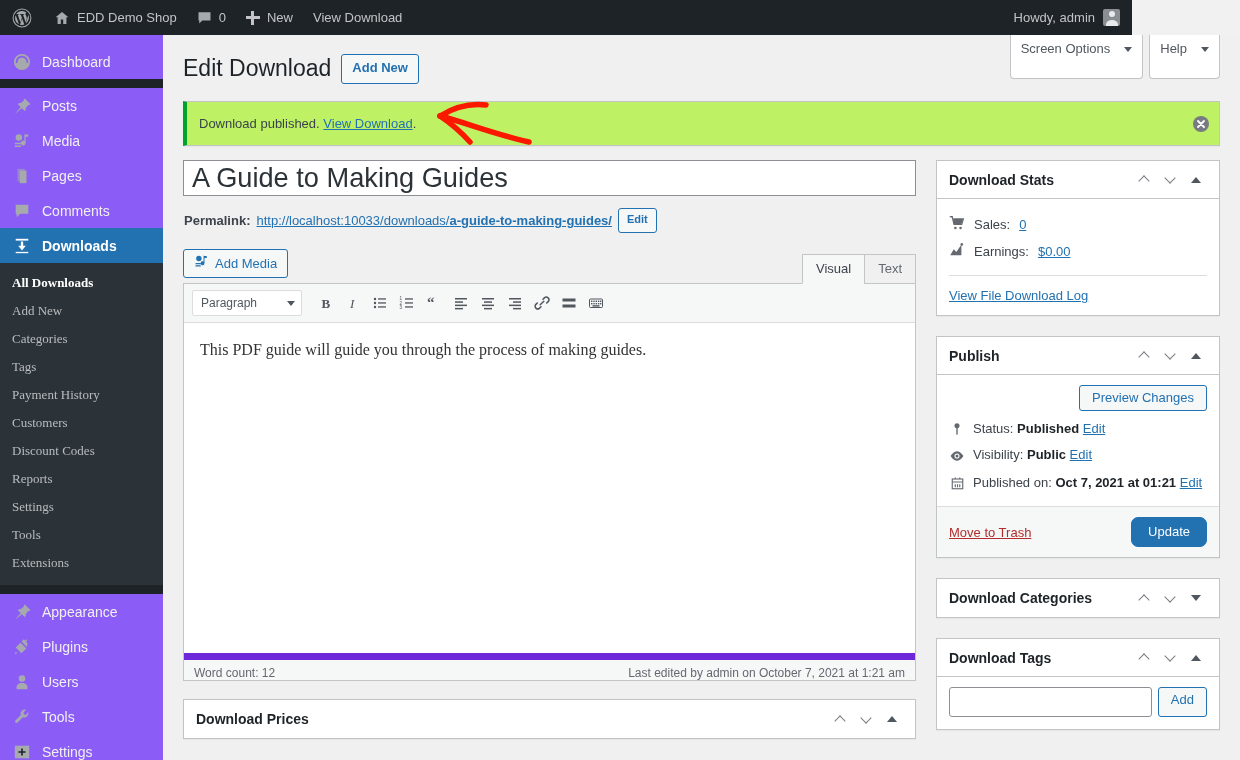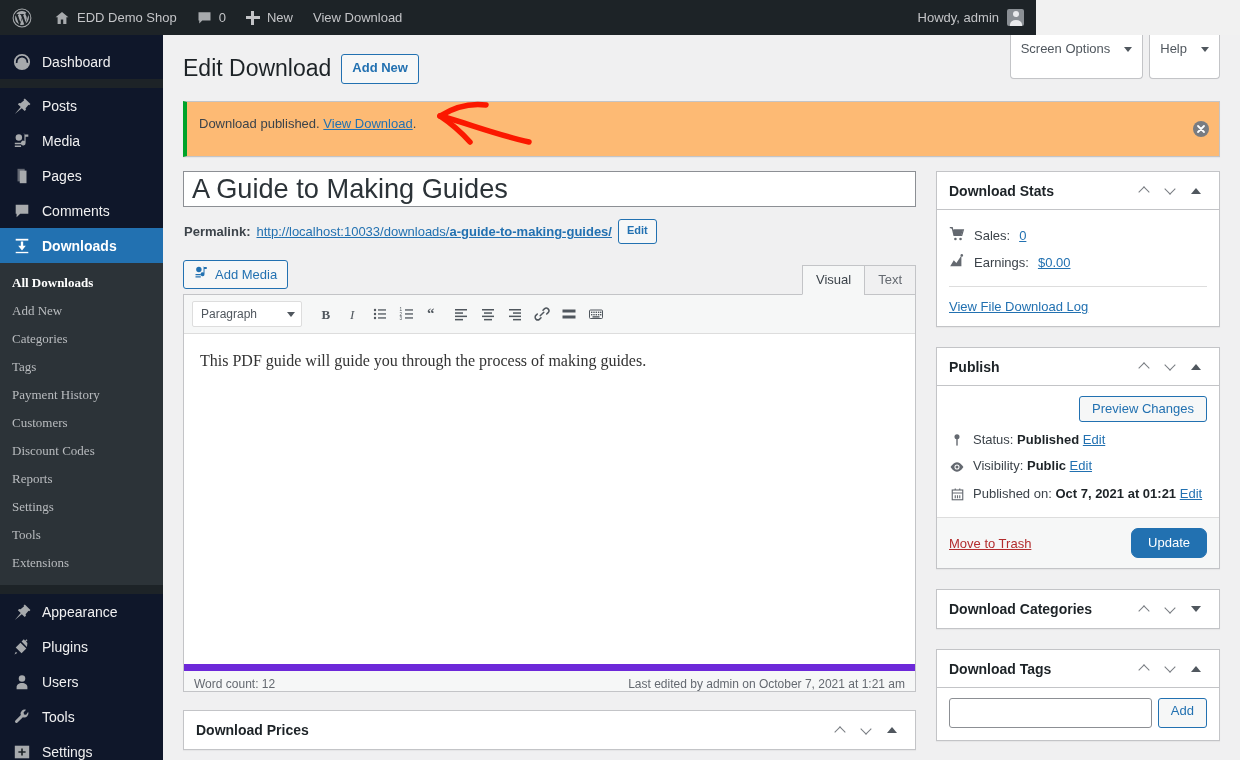--- a/index.html
+++ b/index.html
@@ -8,21 +8,21 @@
     width: 1240px; height: 760px;
     overflow: hidden;
     background: #f1f1f1;
     font-family: "Liberation Sans", sans-serif;
     -webkit-font-smoothing: antialiased;
   }
 
   
   #adminbar {
     position: absolute; top: 0; left: 0;
-    width: 1036px; height: 35px;
+    width: 1132px; height: 35px;
     background: #1d2327;
     color: #c3c4c7;
     display: flex; align-items: center;
     font-size: 13px;
     z-index: 60;
   }
   .ab-item {
     display: flex; align-items: center; gap: 7px;
     height: 35px; padding: 0 10px;
     color: #c3c4c7; cursor: pointer; white-space: nowrap;
@@ -50,21 +50,21 @@
   .plus-ico::before, .plus-ico::after {
     content: ""; position: absolute; background: #c3c4c7;
   }
   .plus-ico::before { left: 0; top: 5.5px; width: 14px; height: 3px; }
   .plus-ico::after { top: 0; left: 5.5px; height: 14px; width: 3px; }
 
   
   #sidebar {
     position: absolute; top: 35px; left: 0;
     width: 163px; height: 725px;
-    background: #0f172a;
+    background: #8b5cf6;
     z-index: 50;
   }
   .menu-top {
     display: flex; align-items: center; gap: 10px;
     height: 35px; padding: 0 0 0 12px;
     color: #f0f0f1; font-size: 14px; font-weight: 400;
     cursor: pointer; position: relative;
   }
   .menu-top .mi { width: 20px; height: 20px; display: flex; align-items: center; justify-content: center; color: #a7aaad; flex: 0 0 20px;}
   .menu-top.sep-top { margin-top: 9px; }
@@ -121,22 +121,22 @@
   .btn-addnew {
     font-size: 13px; font-weight: 600; color: #2271b1;
     background: #f6f7f7; border: 1px solid #2271b1;
     border-radius: 3px; padding: 3px 10px 4px 10px; cursor: pointer;
     line-height: 1.6;
   }
 
   
   .notice {
     position: relative;
-    background: #fdba74; border: 1px solid #c3c4c7; border-left: 4px solid #00a32a;
-    margin: 13px 0 0 0; padding: 12px 35px 23px 12px;
+    background: #bef264; border: 1px solid #c3c4c7; border-left: 4px solid #00a32a;
+    margin: 13px 0 0 0; padding: 12px 35px 12px 12px;
     font-size: 13px; color: #3c434a; line-height: 1.5;
     box-shadow: 0 1px 1px rgba(0,0,0,.04);
   }
   .notice a { color: #2271b1; }
   .notice-dismiss {
     position: absolute; right: 8px; top: 50%; margin-top: -10px;
     width: 20px; height: 20px; cursor: pointer;
   }
 
   

